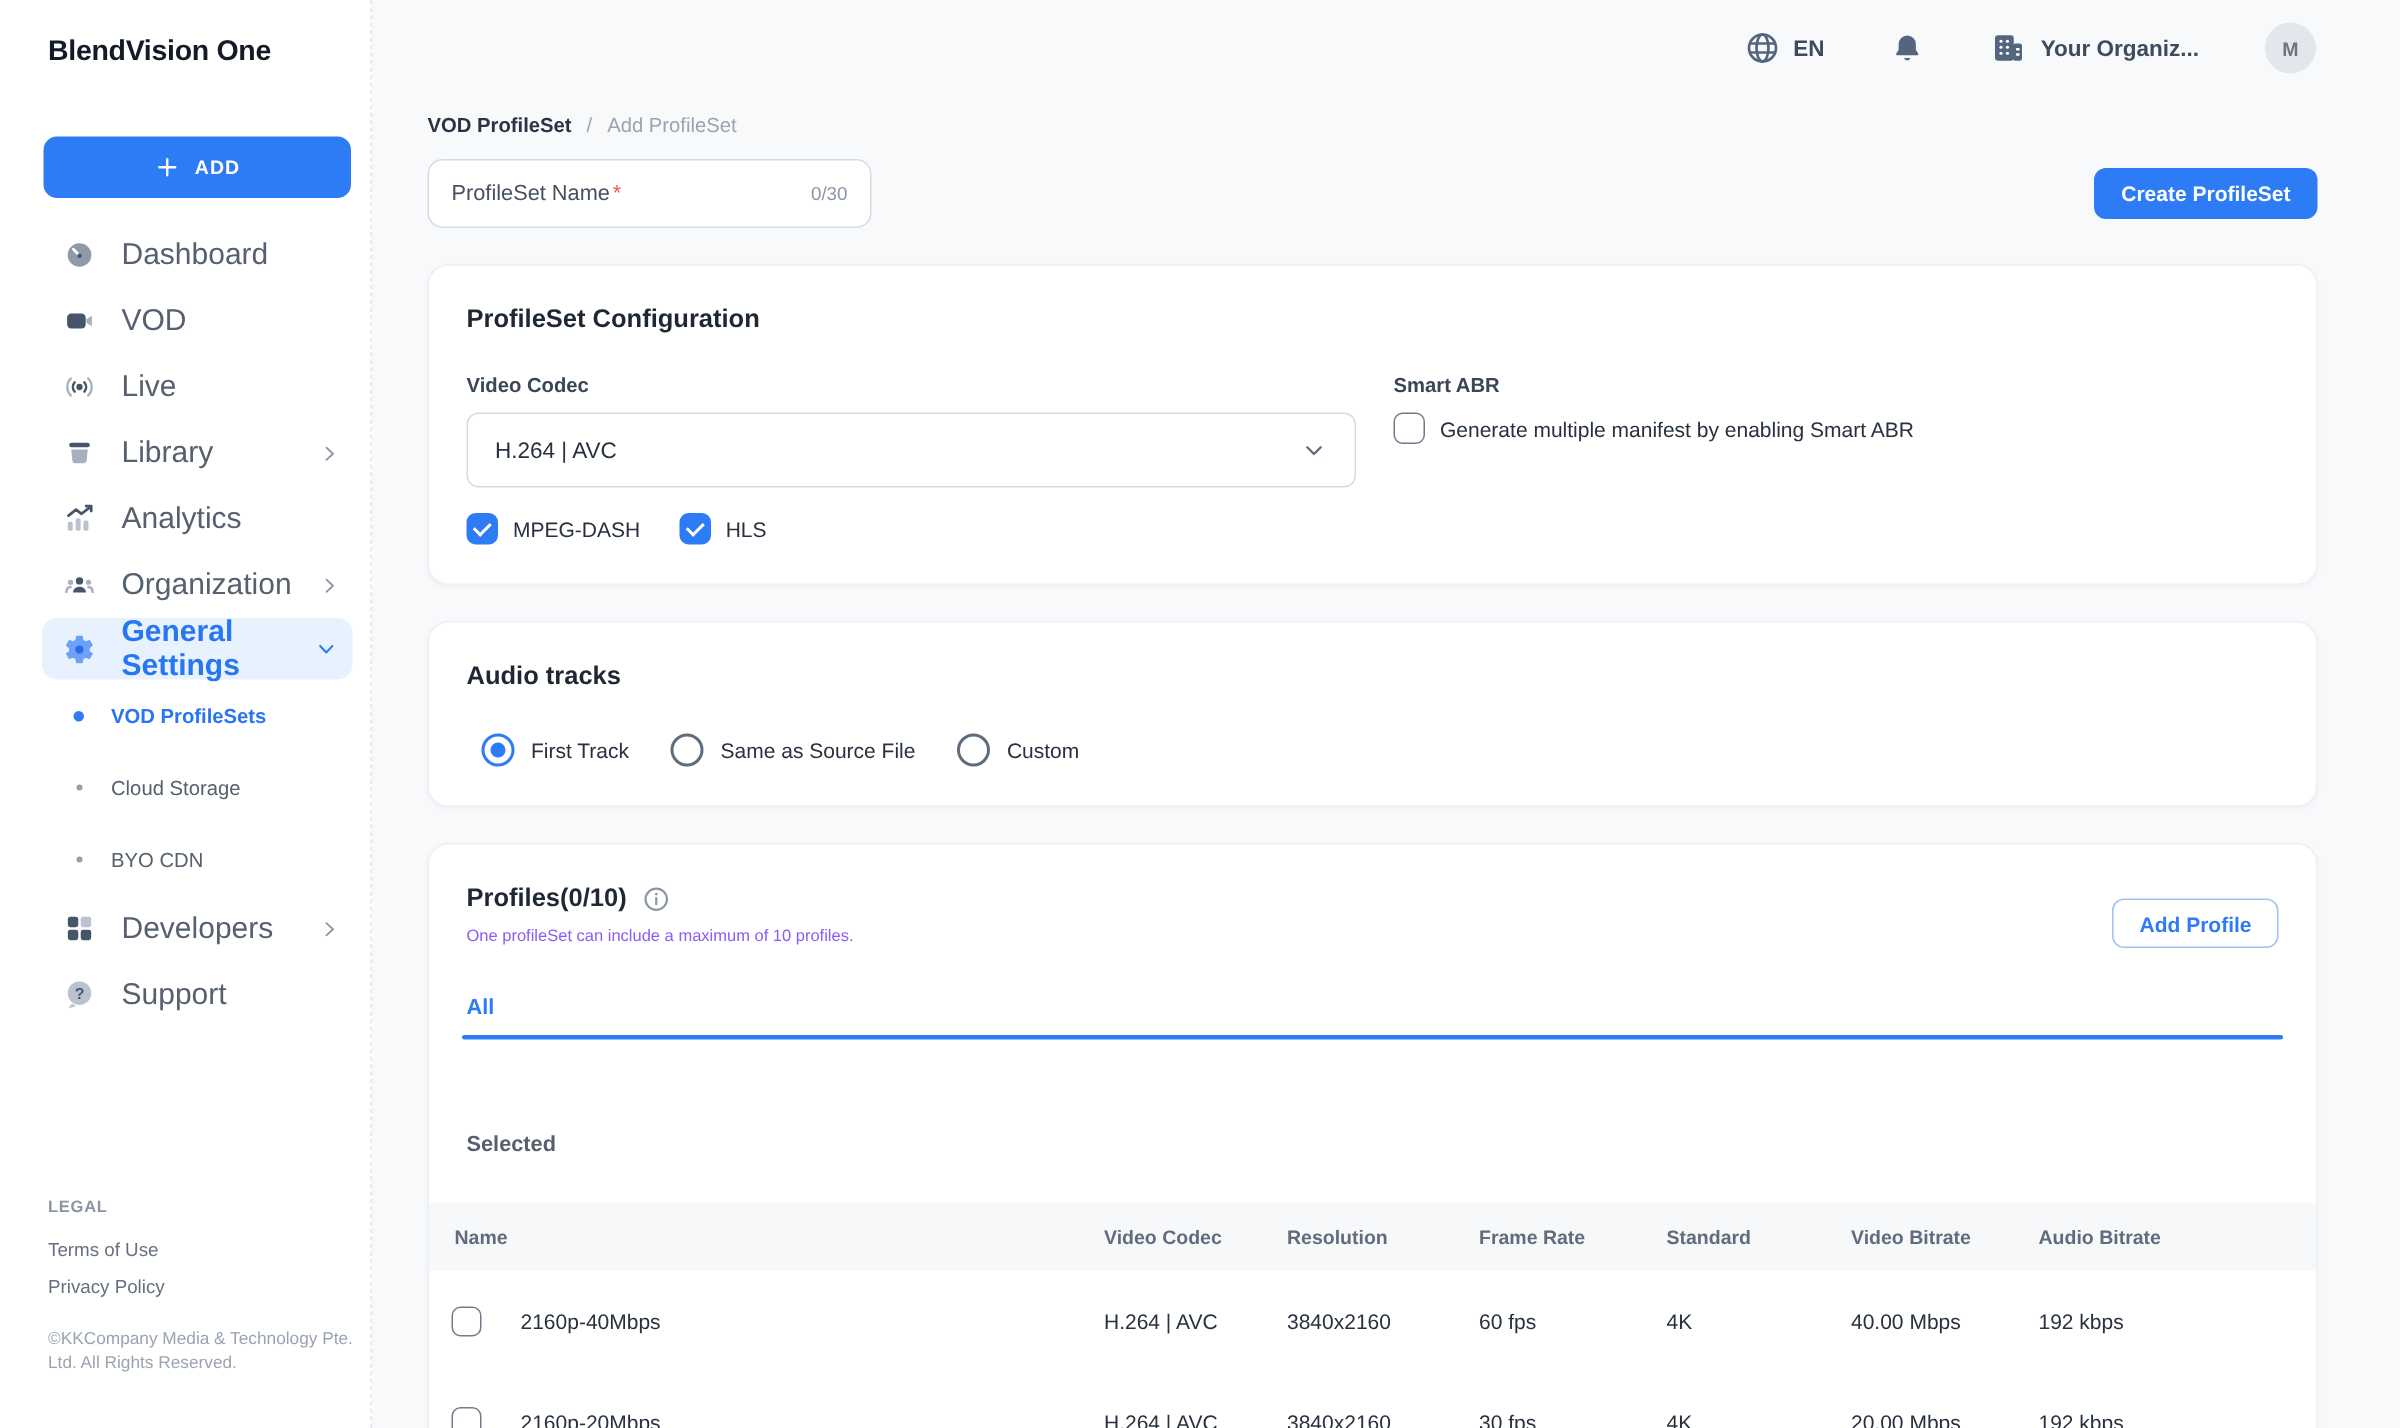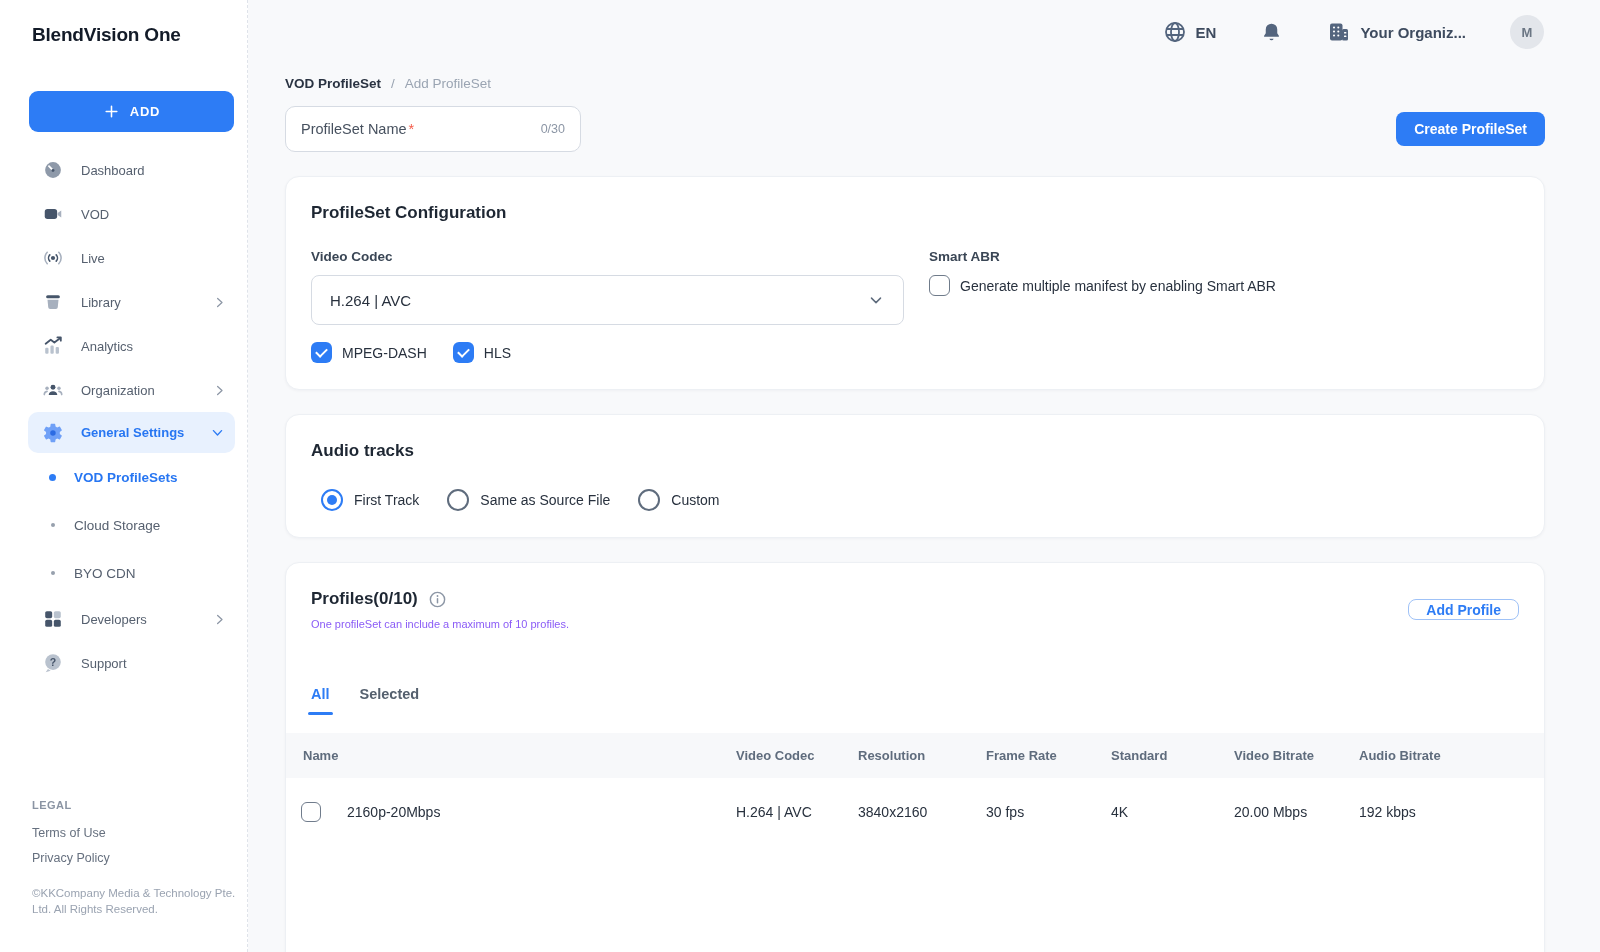--- a/index.html
+++ b/index.html
@@ -24,21 +24,21 @@
     display:flex; align-items:center; justify-content:center; gap:10px;
     color:#fff; font-weight:700; font-size:13px; letter-spacing:0.7px;
     font-family:"Liberation Sans", sans-serif; cursor:pointer;
   }
   .nav { margin-top:16px; }
   .nav-item {
     height:44px; display:flex; align-items:center;
     padding:0 20px 0 26px; gap:17px; cursor:pointer;
   }
   .nav-item .nicon { width:22px; height:22px; display:flex; align-items:center; justify-content:center; }
-  .nlabel { font-size:13px; color:#56606F; font-weight:500; }
+  .nlabel { font-size:20px; color:#56606F; font-weight:500; }
   .chev { margin-left:auto; display:flex; }
   .nav-item.active {
     background:#E8F1FE; border-radius:10px;
     margin:0 12px; padding:0 10px 0 14px; height:41px;
   }
   .nav-item.active .nlabel { color:#2776F2; font-weight:700; }
   .nav-sub { height:48px; display:flex; align-items:center; padding-left:33px; gap:18px; cursor:pointer; }
   .sub-dot { width:7px; height:7px; border-radius:50%; background:#2D7CF5; flex:none; }
   .sub-dot.small { width:4px; height:4px; background:#97A0AD; margin:0 1.5px; }
   .sub-label { font-size:13.5px; color:#56606F; font-weight:500; }
@@ -112,24 +112,24 @@
     content:""; position:absolute; left:4px; top:4px; width:10px; height:10px;
     border-radius:50%; background:#2D7CF5;
   }
   
   .card.profiles { padding:26px 0 0 0; min-height:420px; }
   .profiles-head { display:flex; justify-content:space-between; align-items:flex-start; padding:0 25px; }
   .p-title-row { display:flex; align-items:center; gap:10px; }
   .p-sub { margin-top:9px; font-size:11px; color:#8b5cf6; }
   .btn-outline {
     background:#fff; border:1px solid #9FC2F7; border-radius:8px;
-    color:#2D7CF5; font-size:14px; font-weight:700; height:21px; padding:0 17px;
+    color:#2D7CF5; font-size:14px; font-weight:700; height:33px; padding:0 17px;
     font-family:"Liberation Sans", sans-serif; cursor:pointer; margin-top:10px;
   }
-  .tabs { display:flex; gap:30px; padding:0 25px; margin-top:56px; }
+  .tabs { display:flex; gap:62px; padding:0 25px; margin-top:32px;flex-direction:column; }
   .tab { font-size:14.5px; font-weight:600; color:#55606E; padding-bottom:13px; position:relative; cursor:pointer; }
   .tab.active { color:#2D7CF5; font-weight:700; }
   .tab.active::after {
     content:""; position:absolute; left:-3px; right:-3px; bottom:0;
     height:3px; border-radius:2px; background:#2D7CF5;
   }
   table { width:100%; border-collapse:collapse; margin-top:18px; }
   thead tr { background:#F7F8FA; height:45px; }
   th { font-size:13px; font-weight:600; color:#5F6C7D; text-align:left; }
   th:first-child { padding-left:17px; }
@@ -437,20 +437,32 @@
             <th>Frame Rate</th>
             <th>Standard</th>
             <th>Video Bitrate</th>
             <th>Audio Bitrate</th>
           </tr>
         </thead>
         <tbody>
           <tr>
             <td class="name-cell">
               <span class="row-cb"></span>
+              <span>2160p-40Mbps</span>
+            </td>
+            <td>H.264 | AVC</td>
+            <td>3840x2160</td>
+            <td>60 fps</td>
+            <td>4K</td>
+            <td>40.00 Mbps</td>
+            <td>192 kbps</td>
+          </tr>
+          <tr>
+            <td class="name-cell">
+              <span class="row-cb"></span>
               <span>2160p-20Mbps</span>
             </td>
             <td>H.264 | AVC</td>
             <td>3840x2160</td>
             <td>30 fps</td>
             <td>4K</td>
             <td>20.00 Mbps</td>
             <td>192 kbps</td>
           </tr>
         </tbody>

